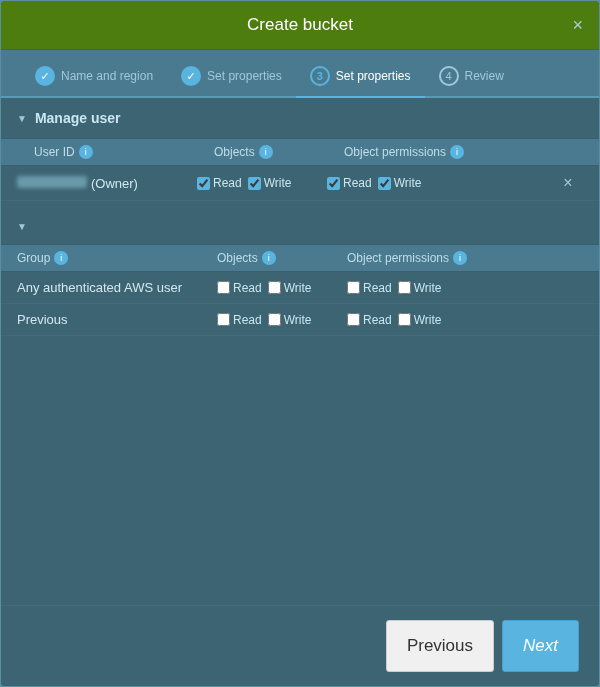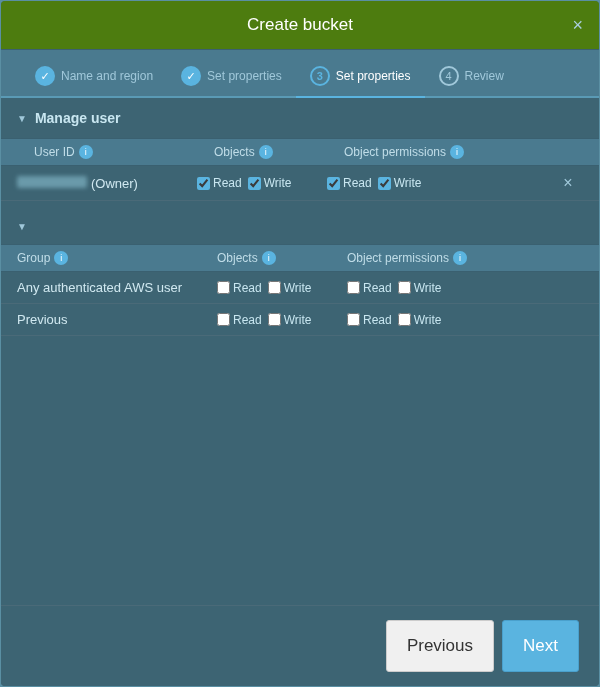--- a/index.html
+++ b/index.html
@@ -223,20 +223,21 @@
     }
     .btn-previous {
       background: #f0f0f0;
       color: #333;
       border-color: #ccc;
     }
     .btn-next {
       background: #5ab4e0;
       color: white;
       border-color: #4aa0cc;
+      font-style: italic;
     }
   </style>
 </head>
 <body>
 
 <div class="modal">
 
   <div class="modal-header">
     <span class="modal-title">Create bucket</span>
     <button class="close-btn">×</button>

